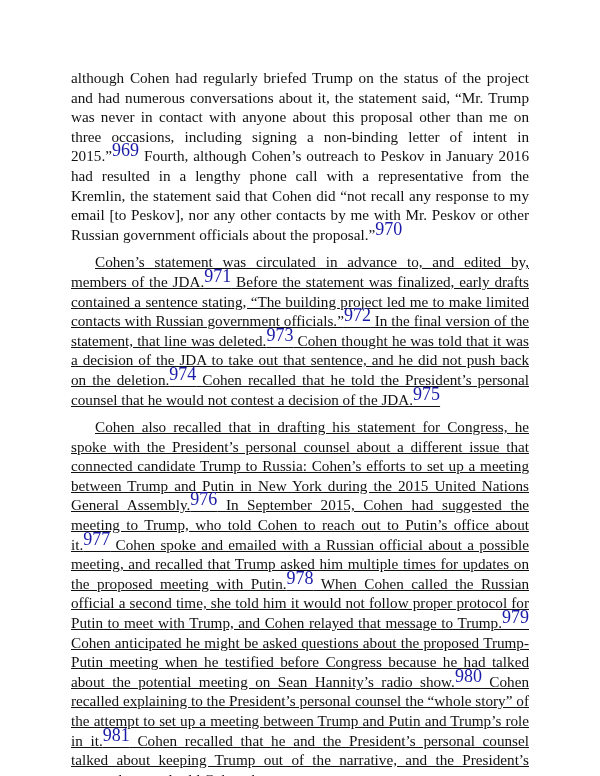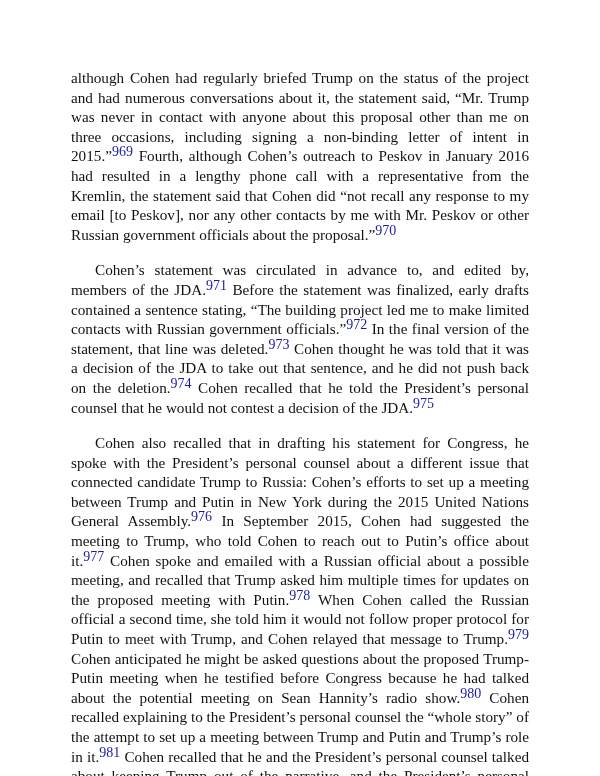--- a/index.html
+++ b/index.html
@@ -8,25 +8,25 @@
     position: absolute;
     left: 71px;
     top: 68px;
     width: 458px;
     font-family: "Liberation Serif", serif;
     font-size: 15.2px;
     color: #111111;
     text-align: justify;
   }
   .para { margin: 0; line-height: 19.6px; }
-  .para + .para { margin-top: 16px; }
+  .para + .para { margin-top: 8px; text-decoration: underline; }
   .indent { text-indent: 24px; }
   .fn {
     color: #1a1aa8;
-    font-size: 14px;
+    font-size: 18px;
     vertical-align: 5px;
     line-height: 0;
   }
 </style>
 </head>
 <body>
 
 <div class="page">
   <p class="para"><span>although Cohen had regularly briefed Trump on the status of the project and had numerous conversations about it, the statement said, “Mr. Trump was never in contact with anyone about this proposal other than me on three occasions, including signing a non-binding letter of intent in 2015.”</span><sup class="fn" style="color: rgb(26, 26, 168);">969</sup><span> Fourth, although Cohen’s outreach to Peskov in January 2016 had resulted in a lengthy phone call with a representative from the Kremlin, the statement said that Cohen did “not recall any response to my email [to Peskov], nor any other contacts by me with Mr. Peskov or other Russian government officials about the proposal.”</span><sup class="fn" style="color: rgb(26, 26, 168);">970</sup></p>
   <p class="para indent"><span>Cohen’s statement was circulated in advance to, and edited by, members of the JDA.</span><sup class="fn" style="color: rgb(26, 26, 168);">971</sup><span> Before the statement was finalized, early drafts contained a sentence stating, “The building project led me to make limited contacts with Russian government officials.”</span><sup class="fn" style="color: rgb(26, 26, 168);">972</sup><span> In the final version of the statement, that line was deleted.</span><sup class="fn" style="color: rgb(26, 26, 168);">973</sup><span> Cohen thought he was told that it was a decision of the JDA to take out that sentence, and he did not push back on the deletion.</span><sup class="fn" style="color: rgb(26, 26, 168);">974</sup><span> Cohen recalled that he told the President’s personal counsel that he would not contest a decision of the JDA.</span><sup class="fn" style="color: rgb(26, 26, 168);">975</sup></p>

